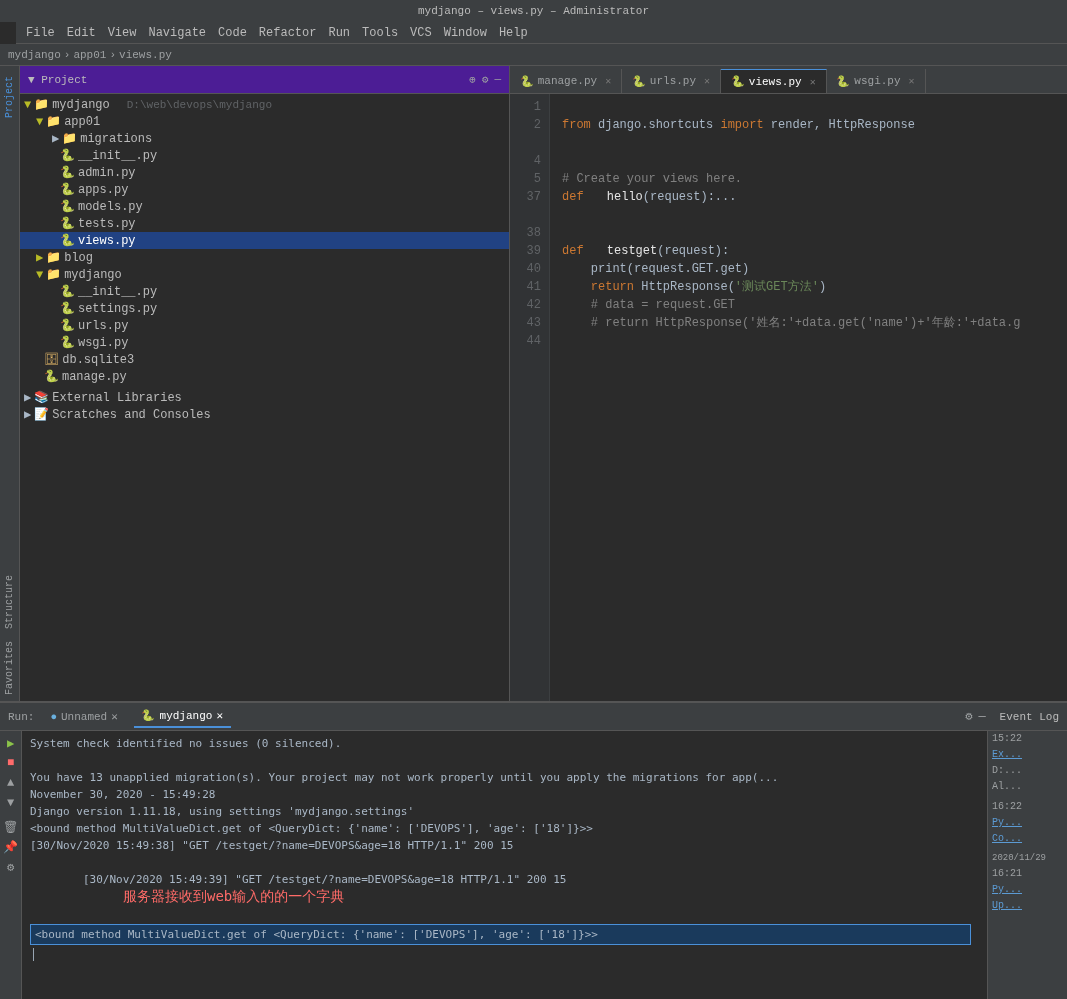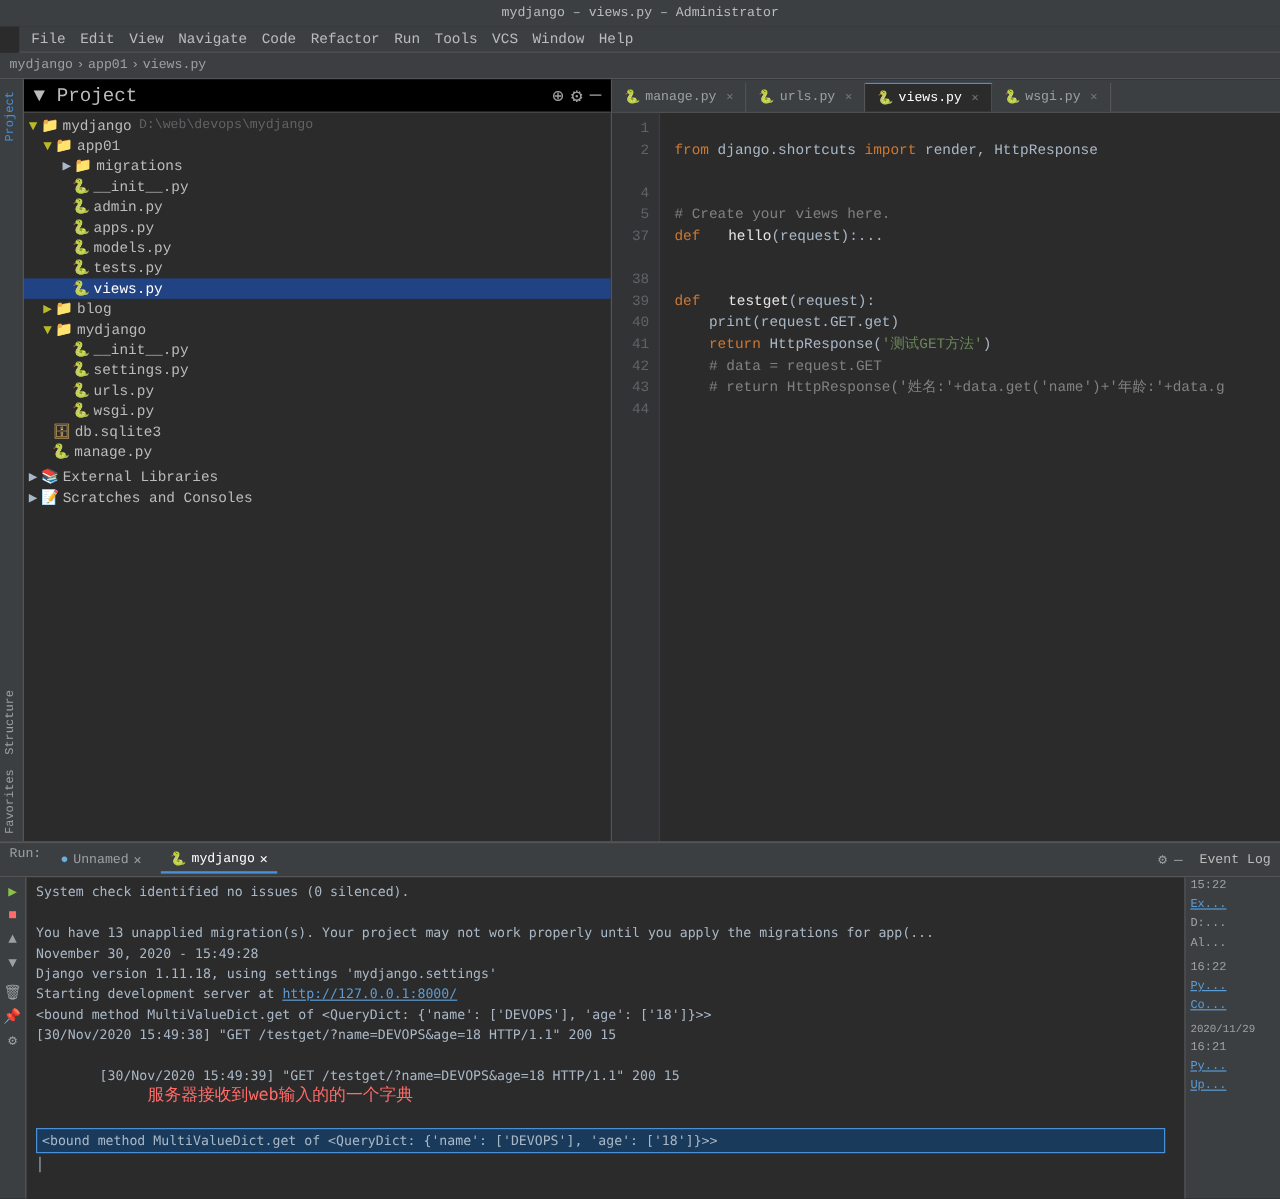--- a/index.html
+++ b/index.html
@@ -90,26 +90,26 @@
     .project-panel {
       width: 490px;
       background: #2b2b2b;
       display: flex;
       flex-direction: column;
       flex-shrink: 0;
       border-right: 1px solid #555;
     }
 
     .panel-header {
-      background: #000000;
+      background: #4c1d95;
       height: 28px;
       display: flex;
       align-items: center;
       padding: 0 8px;
-      font-size: 16px;
+      font-size: 11px;
       color: #bbbbbb;
       border-bottom: 1px solid #555;
       justify-content: space-between;
     }
     .panel-header-left { display: flex; align-items: center; gap: 4px; }
     .panel-header-icons { display: flex; gap: 6px; color: #9da0a2; }
 
     .file-tree {
       flex: 1;
       overflow-y: auto;
@@ -213,21 +213,21 @@
     .run-tab-bar {
       background: #3c3f41;
       height: 28px;
       display: flex;
       align-items: center;
       padding: 0 8px;
       border-bottom: 1px solid #555;
       gap: 8px;
       justify-content: space-between;
     }
-    .run-tab-left { display: flex; gap: 8px; }
+    .run-tab-left { display: flex; align-items: center; gap: 8px; }
     .run-tab {
       display: flex;
       align-items: center;
       padding: 0 8px;
       height: 22px;
       font-size: 11px;
       color: #9da0a2;
       cursor: pointer;
       gap: 4px;
     }
@@ -338,21 +338,21 @@
         <span>—</span>
       </div>
     </div>
 
     <div class="file-tree">
 
       <div class="tree-item" style="padding-left:4px;">
         <span class="icon folder-icon">▼</span>
         <span class="icon" style="color:#e8a44a;">📁</span>
         <span class="label">mydjango</span>
-        <span style="color:#606366; margin-left:6px; font-size:11px;">D:\web\devops\mydjango</span>
+        <span style="color:#606366; margin-left:17px; font-size:11px;">D:\web\devops\mydjango</span>
       </div>
 
       <div class="tree-item" style="padding-left:16px;">
         <span class="icon folder-icon">▼</span>
         <span class="icon" style="color:#e8bb6a;">📁</span>
         <span class="label">app01</span>
       </div>
 
       <div class="tree-item" style="padding-left:32px;">
         <span class="icon">▶</span>
@@ -543,21 +543,20 @@
       <div class="ctrl-btn">📌</div>
       <div class="ctrl-btn">⚙</div>
     </div>
 
     <div class="console-output">
       <div class="console-line">System check identified no issues (0 silenced).</div>
       <div class="console-line">&nbsp;</div>
       <div class="console-line">You have 13 unapplied migration(s). Your project may not work properly until you apply the migrations for app(...</div>
       <div class="console-line">November 30, 2020 - 15:49:28</div>
       <div class="console-line">Django version 1.11.18, using settings 'mydjango.settings'</div>
-      <div class="console-line">Starting development server at <span class="console-link">http://127.0.0.1:8000/</span></div>
       <div class="console-line">&lt;bound method MultiValueDict.get of &lt;QueryDict: {'name': ['DEVOPS'], 'age': ['18']}&gt;&gt;</div>
       <div class="console-line">[30/Nov/2020 15:49:38] "GET /testget/?name=DEVOPS&amp;age=18 HTTP/1.1" 200 15</div>
       <div class="console-line" style="position:relative;">
         [30/Nov/2020 15:49:39] "GET /testget/?name=DEVOPS&amp;age=18 HTTP/1.1" 200 15
         <span class="console-annotation" style="margin-left: 40px;">服务器接收到web输入的的一个字典</span>
       </div>
       <div style="position:relative;">
         <div class="console-line" style="border: 1px solid #4a90d9; background:#1a3a5c; padding: 1px 4px; display:inline-block; width:calc(100% - 8px); margin: 1px 0;">&lt;bound method MultiValueDict.get of &lt;QueryDict: {'name': ['DEVOPS'], 'age': ['18']}&gt;&gt;</div>
       </div>
       <div class="console-line">│</div>

